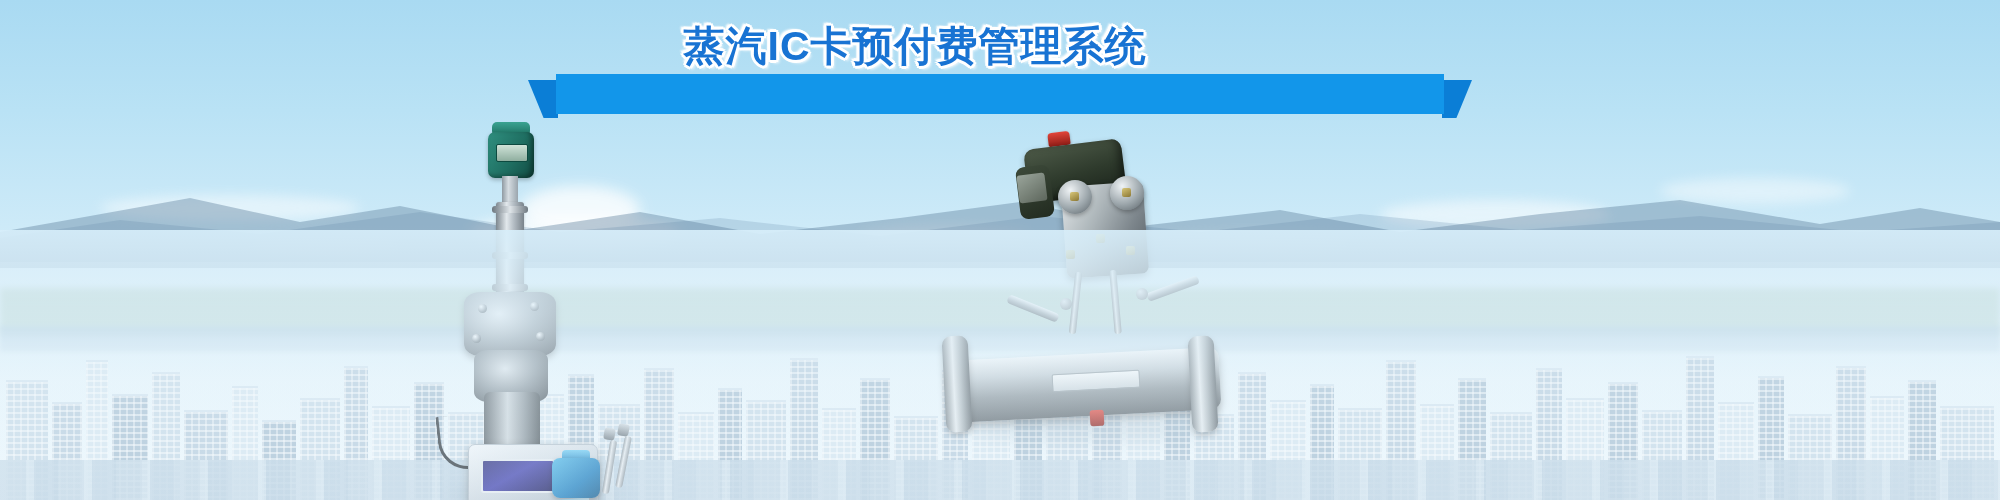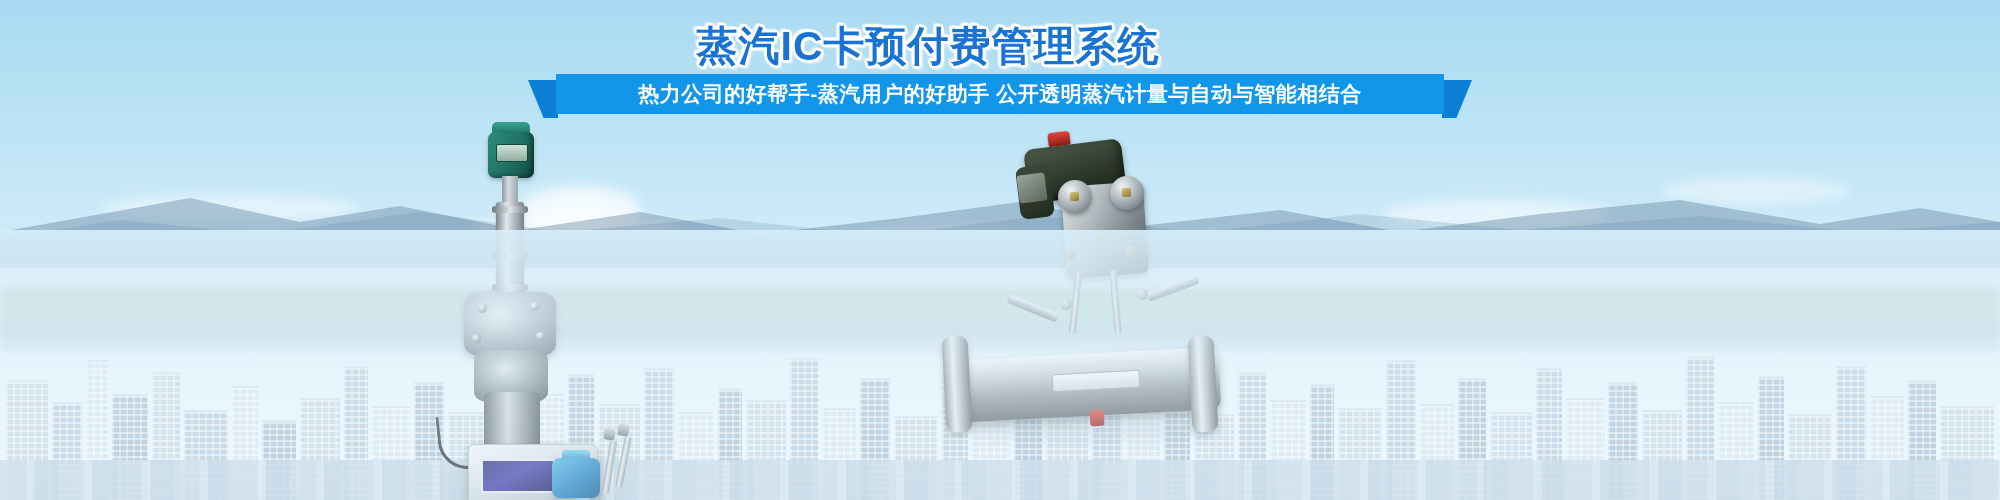--- a/index.html
+++ b/index.html
@@ -40,21 +40,21 @@
          repeating-linear-gradient(90deg,rgba(255,255,255,.45) 0 2px,rgba(0,0,0,0) 2px 7px);
        border-top:2px solid #d5e4ef;}
   .bld.l{background-color:#c8dae7;}
   .bld.d{background-color:#a9c0d2;}
   .bld.w{background-color:#d7e6f0;}
   .lowrow{position:absolute;left:0;bottom:0;width:2000px;height:40px;
           background:repeating-linear-gradient(90deg,#c5d8e6 0 26px,#d3e3ee 26px 34px,#bdd2e2 34px 58px);
           opacity:.85;}
 
   
-  .title{position:absolute;left:16px;top:22px;width:1824px;text-align:center;
+  .title{position:absolute;left:3px;top:22px;width:1824px;text-align:center;
          font-size:41px;font-weight:bold;color:#1873d3;letter-spacing:1px;line-height:48px;
          text-shadow:
             -2px -2px 0 #fff,  2px -2px 0 #fff, -2px 2px 0 #fff, 2px 2px 0 #fff,
             -3px 0 0 #fff, 3px 0 0 #fff, 0 -3px 0 #fff, 0 3px 0 #fff,
             -3px -3px 2px rgba(255,255,255,.9), 3px 3px 3px rgba(255,255,255,.9);
          white-space:nowrap;}
 
   
   .ribbon-wrap{position:absolute;left:0;top:74px;width:2000px;height:44px;}
   .rib-tail{position:absolute;top:6px;width:30px;height:38px;background:#0b7ed6;}
@@ -242,21 +242,20 @@
     <div class="lowrow"></div>
     <div class="cityhaze"></div>
   </div>
 
   <div class="title">蒸汽IC卡预付费管理系统</div>
 
   <div class="ribbon-wrap">
     <div class="rib-tail left"></div>
     <div class="rib-tail right"></div>
     <div class="rib-main"></div>
-    <div class="rib-text">热力公司的好帮手-蒸汽用户的好助手 公开透明蒸汽计量与自动与智能相结合</div>
   </div>
 
   <div class="prodL">
     <div class="shadow" style="left:20px;top:356px;width:170px;height:24px;"></div>
 
     <div class="vf-cap"></div>
     <div class="vf-head"></div>
     <div class="vf-lcd"></div>
     <div class="vf-neck"></div>
     <div class="vf-stem"></div>

